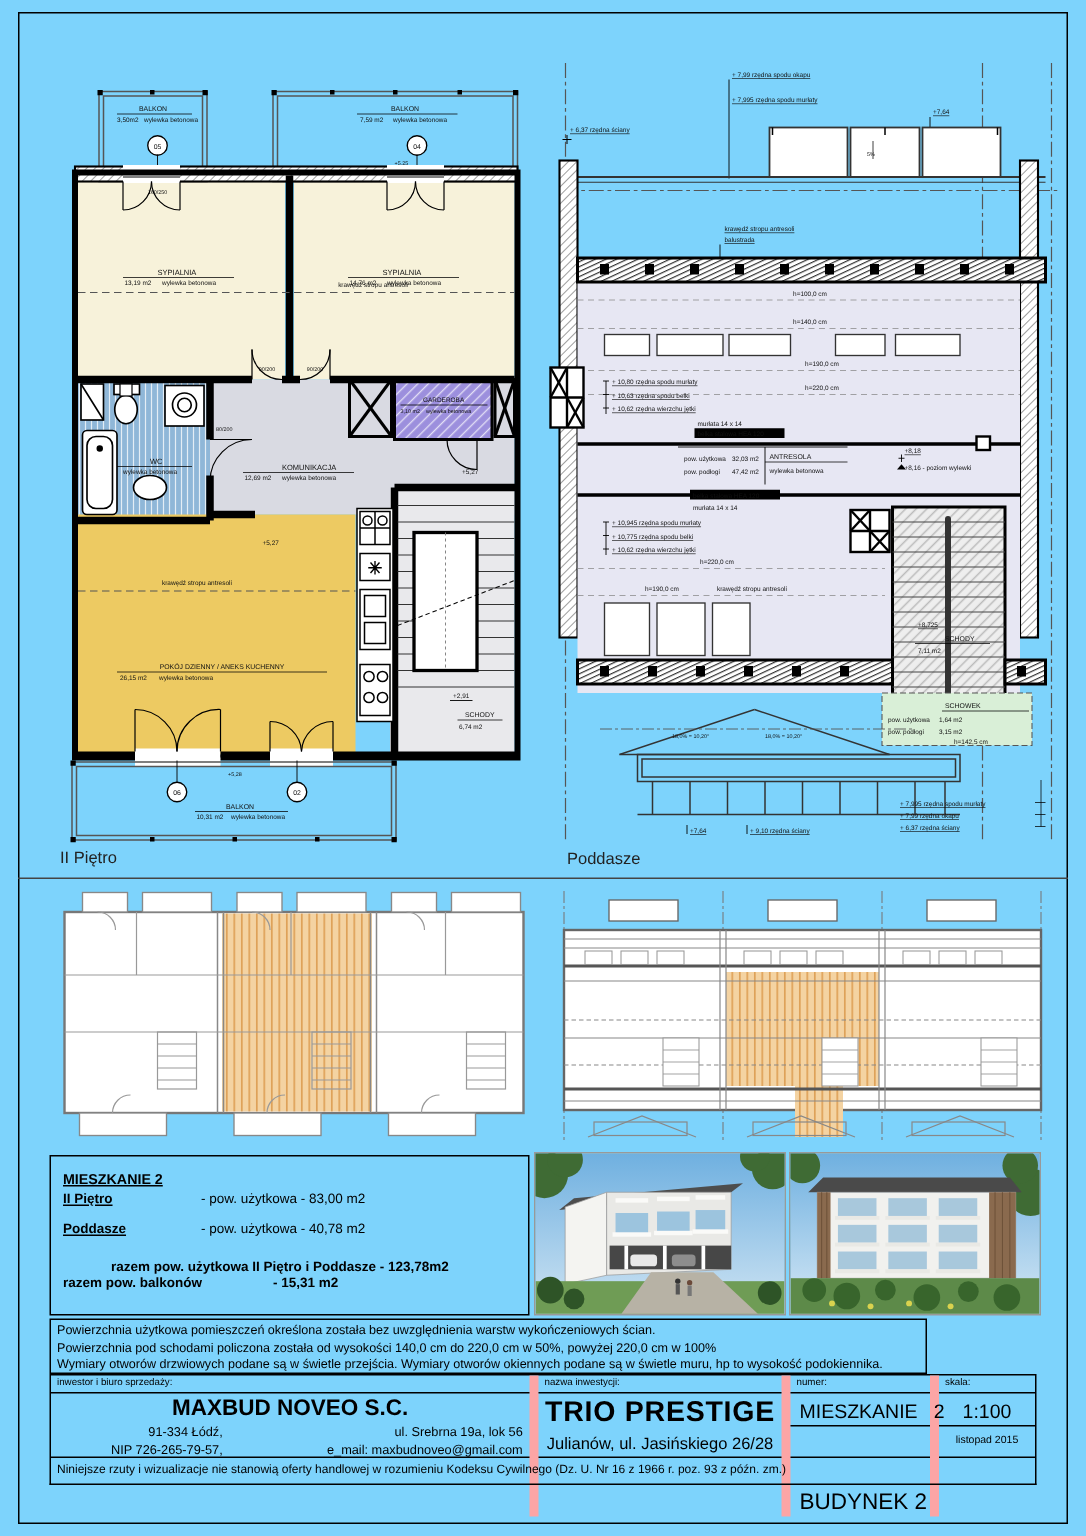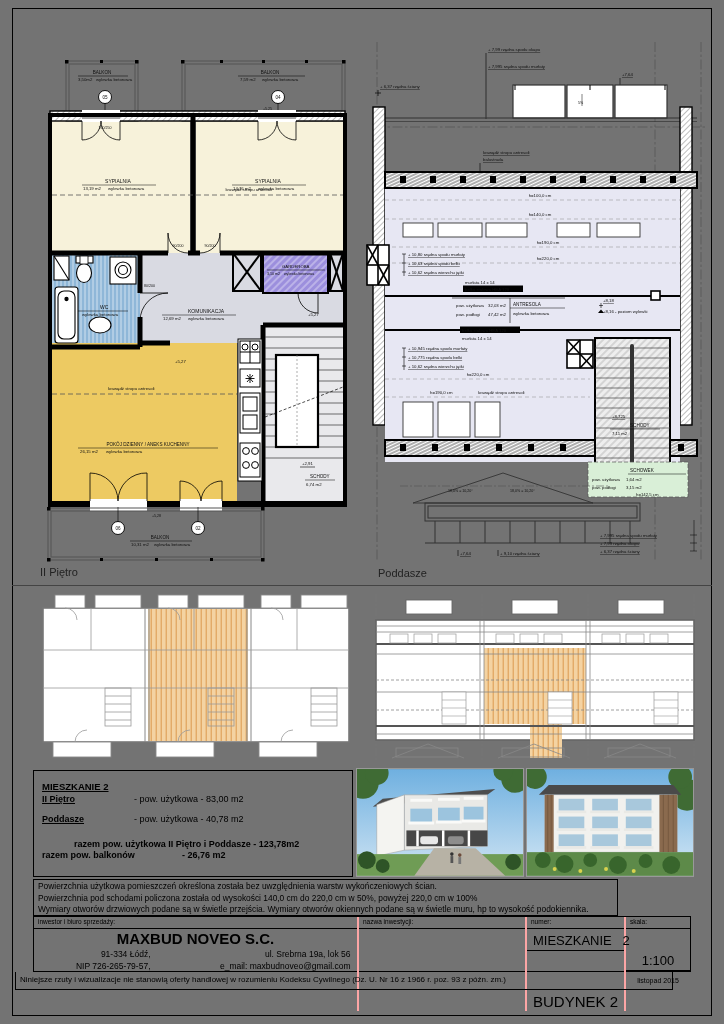--- a/index.html
+++ b/index.html
@@ -1,46 +1,46 @@
 <!DOCTYPE html>
 <html><head>
 <meta charset="utf-8">
 <style>
   html,body{margin:0;padding:0;background:#fff;}
-  .sheet{position:relative;width:724px;height:1024px;background:#737373;font-family:"Liberation Sans",sans-serif;color:#000;overflow:hidden;}
+  .sheet{position:relative;width:724px;height:1024px;background:#7dd3fc;font-family:"Liberation Sans",sans-serif;color:#000;overflow:hidden;}
   .frame{position:absolute;left:12px;top:8px;width:698px;height:1006px;border:1.5px solid #000;}
   .abs{position:absolute;}
   .plan-title{position:absolute;font-size:11px;color:#222;}
   .divider{position:absolute;left:12px;top:585px;width:700px;border-top:1.2px solid #444;}
   
   .infobox{position:absolute;left:33px;top:770px;width:320px;height:107px;border:1px solid #000;box-sizing:border-box;padding:10px 0 0 8px;font-size:9px;line-height:11px;}
   .infobox .tt{font-weight:bold;text-decoration:underline;font-size:9.5px;margin-bottom:2px;}
   .irow{margin-top:9px;display:flex;}
   .irow .lbl{font-weight:bold;text-decoration:underline;width:92px;}
   .tot{font-weight:bold;margin-top:14px;margin-left:32px;}
   .tot2{font-weight:bold;display:flex;align-items:flex-end;}
   .tot2 .lbl2{width:140px;}
   .photo{position:absolute;top:768px;height:109px;border:1px solid #999;box-sizing:border-box;}
   .notes{position:absolute;left:33px;top:879px;width:585px;height:37px;border:1px solid #000;box-sizing:border-box;font-size:8.4px;line-height:11.5px;padding:1px 4px;}
   .tblock{position:absolute;left:33px;top:916px;width:658px;height:56px;border:1px solid #000;box-sizing:border-box;display:grid;grid-template-columns:325px 168px 99px auto;}
-  .tcol{border-right:2px solid #fca5a5;display:flex;flex-direction:column;}
-  .tcol:last-child{border-right:none;gap:20px;}
+  .tcol{border-right:6px solid #fca5a5;display:flex;flex-direction:column;}
+  .tcol:last-child{border-right:none;}
   .tlab{height:12px;border-bottom:1px solid #000;font-size:6.5px;padding:1px 0 0 4px;box-sizing:border-box;}
   .tbody{flex:1;position:relative;}
   .company{font-weight:bold;font-size:15px;text-align:center;margin-top:1px;}
   .addr{display:flex;justify-content:center;gap:40px;font-size:8.5px;margin-top:2px;}
   .addr .a1{width:110px;text-align:right;}
   .addr .a2{width:160px;text-align:right;}
   .trio{font-weight:bold;font-size:19px;text-align:center;margin-top:2px;letter-spacing:.5px;}
   .jul{font-size:11px;text-align:center;margin-top:4px;}
   .numcell{height:22px;box-sizing:border-box;border-bottom:1px solid #000;font-size:13px;padding:4px 0 0 6px;white-space:pre;}
   .numcell2{height:21px;font-size:15px;padding:3px 0 0 6px;margin-top:39px;}
   .sccell{height:22px;box-sizing:border-box;border-bottom:1px solid #000;font-size:13px;text-align:center;padding-top:4px;}
   .sccell2{height:21px;font-size:7px;text-align:center;padding-top:6px;}
-  .footrow{position:absolute;left:15px;top:972px;width:658px;height:18px;border:1px solid #000;border-top:none;box-sizing:border-box;font-size:8px;padding:3px 0 0 4px;}
+  .footrow{position:absolute;left:33px;top:972px;width:658px;height:18px;border:1px solid #000;border-top:none;box-sizing:border-box;font-size:8px;padding:3px 0 0 4px;}
   svg text{font-family:"Liberation Sans",sans-serif;fill:#111;}
   .t35{font-size:3.6px;}
   .t4{font-size:4.3px;}
   .t45{font-size:4.6px;}
   .t5{font-size:5px;}
   .mid{text-anchor:middle;}
   .ul{text-decoration:underline;}
 </style>
 </head>
 <body>
@@ -677,21 +677,21 @@
       <span class="lbl">II Piętro</span>
       <span>- pow. użytkowa - 83,00 m2</span>
     </div>
     <div class="irow">
       <span class="lbl">Poddasze</span>
       <span>- pow. użytkowa - 40,78 m2</span>
     </div>
     <div class="tot">razem pow. użytkowa II Piętro i Poddasze - 123,78m2</div>
     <div class="tot2">
       <span class="lbl2">razem pow. balkonów</span>
-      <span>- 26,76 m2</span>
+      <span>- 15,31 m2</span>
     </div>
   </div>
 
   <svg class="photo" style="left:356px;width:168px;" viewBox="0 0 168 108">
     <defs>
         <linearGradient id="sky1" x1="0" y1="0" x2="0" y2="1">
       <stop offset="0" stop-color="#6fb0e0"></stop>
           <stop offset="1" stop-color="#cfe4f3"></stop>
         </linearGradient>
       </defs>
@@ -820,20 +820,24 @@
           <span class="a2">ul. Srebrna 19a, lok 56</span>
         </div>
         <div class="addr">
           <span class="a1">NIP 726-265-79-57,</span>
           <span class="a2">e_mail: maxbudnoveo@gmail.com</span>
         </div>
       </div>
     </div>
     <div class="tcol">
       <div class="tlab">nazwa inwestycji:</div>
+      <div class="tbody">
+        <div class="trio">TRIO PRESTIGE</div>
+        <div class="jul">Julianów, ul. Jasińskiego 26/28</div>
+      </div>
     </div>
     <div class="tcol">
       <div class="tlab">numer:</div>
       <div class="tbody">
         <div class="numcell">MIESZKANIE   2</div>
         <div class="numcell numcell2" style="border-bottom:none;">BUDYNEK 2</div>
       </div>
     </div>
     <div class="tcol">
       <div class="tlab">skala:</div>

